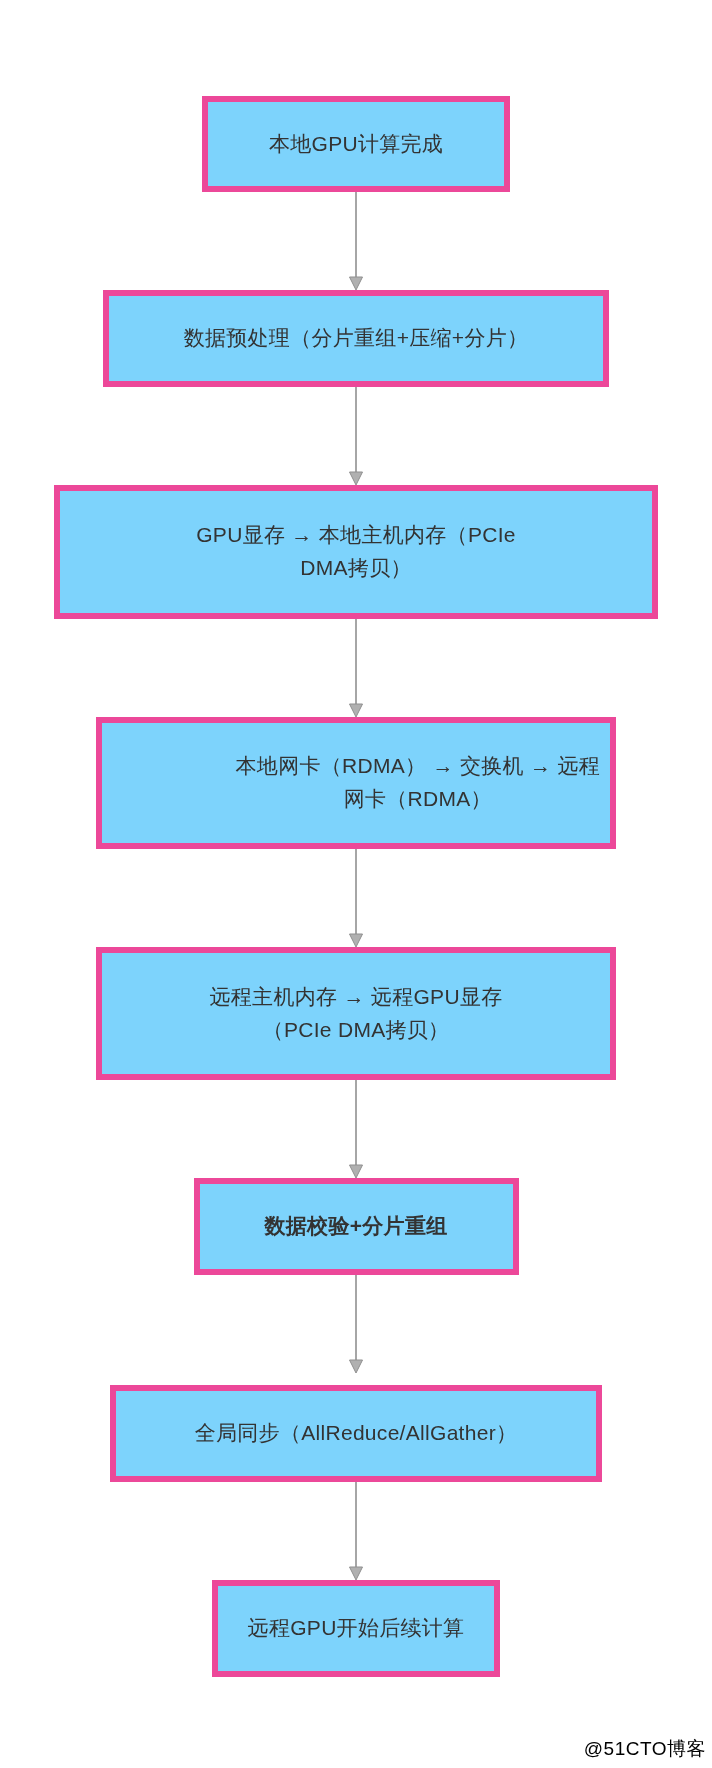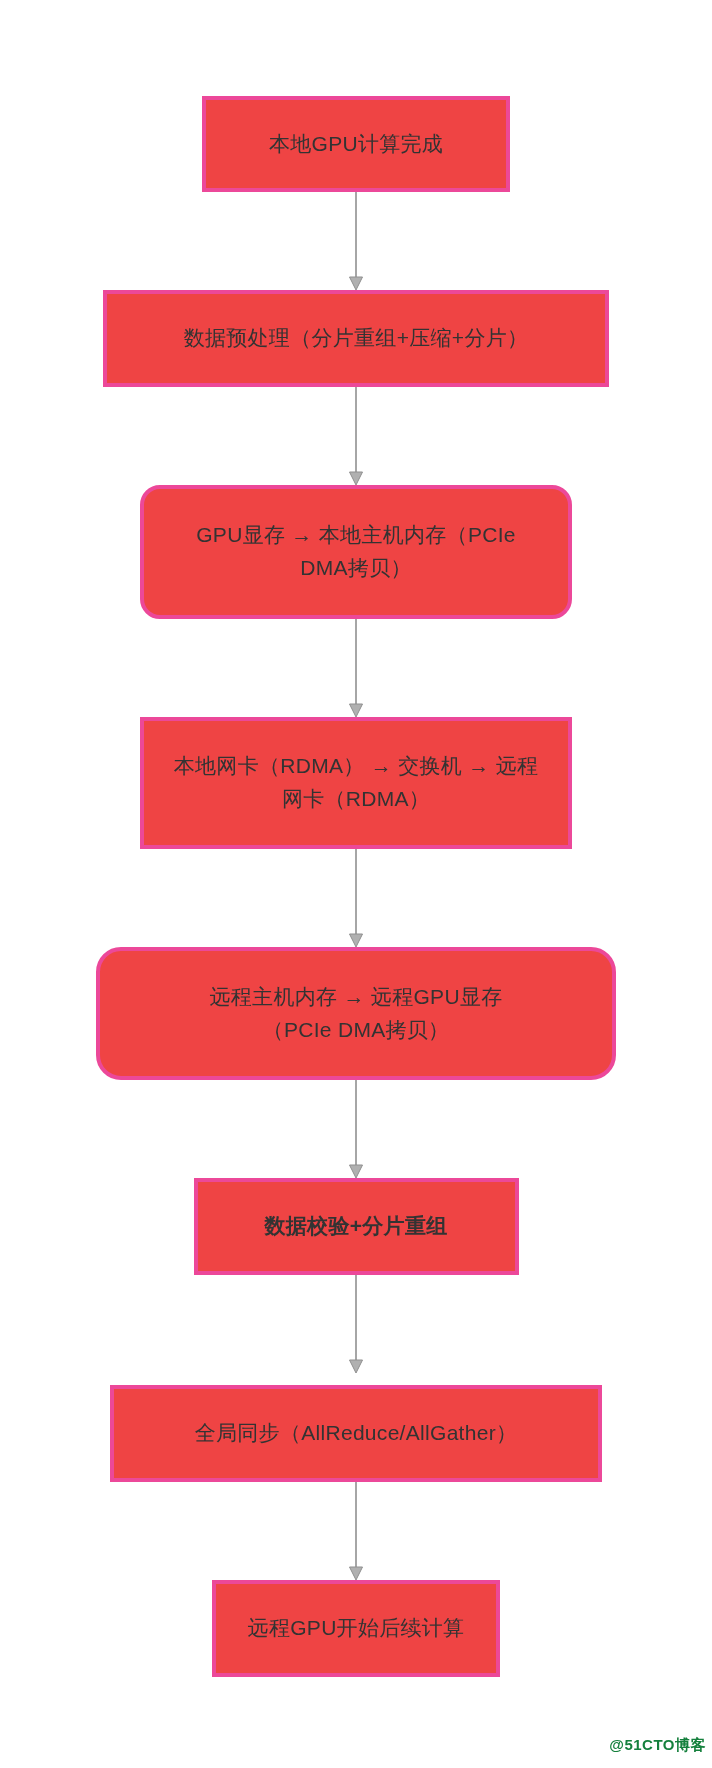--- a/index.html
+++ b/index.html
@@ -19,57 +19,56 @@
     position: absolute;
     top: 96px;
     left: 0;
     width: 712px;
     display: flex;
     flex-direction: column;
     align-items: center;
   }
   .node {
     box-sizing: border-box;
-    background: #ef4444;
-    border: 4px solid #ec4899;
+    background: #7dd3fc;
+    border: 6px solid #ec4899;
     display: flex;
     align-items: center;
     justify-content: center;
     text-align: center;
     padding: 4px 10px;
   }
   .node-label {
     white-space: pre-line;
     font-size: 21px;
     line-height: 1.55;
     color: #333333;
     letter-spacing: 0.3px;
   }
   .n1 { width: 308px; min-height: 96px; }
   .n2 { width: 506px; min-height: 97px; }
-  .n3 { width: 432px; min-height: 134px; border-radius: 20px; }
-  .n4 { width: 432px; min-height: 132px; }
-  .n5 { width: 520px; min-height: 133px; border-radius: 25px; }
+  .n3 { width: 604px; min-height: 134px; }
+  .n4 { width: 520px; min-height: 132px; justify-content: flex-end; }
+  .n5 { width: 520px; min-height: 133px; }
   .n6 { width: 325px; min-height: 97px; font-weight: bold; }
   .n7 { width: 492px; min-height: 97px; margin-top: 12px; }
   .n8 { width: 288px; min-height: 97px; }
   .connector {
     width: 16px;
     height: 98px;
     display: block;
   }
   .connector svg { display: block; }
   .watermark {
     position: absolute;
     top: 1736px;
     right: 6px;
-    font-size: 15px;
-    color: #15803d;
+    font-size: 19px;
+    color: #000000;
     letter-spacing: 0.5px;
-    font-weight: bold;
   }
 </style>
 </head>
 <body>
 
 <div class="canvas">
   <div class="flow">
 
     <div class="node n1">
       <span class="node-label">本地GPU计算完成</span>

